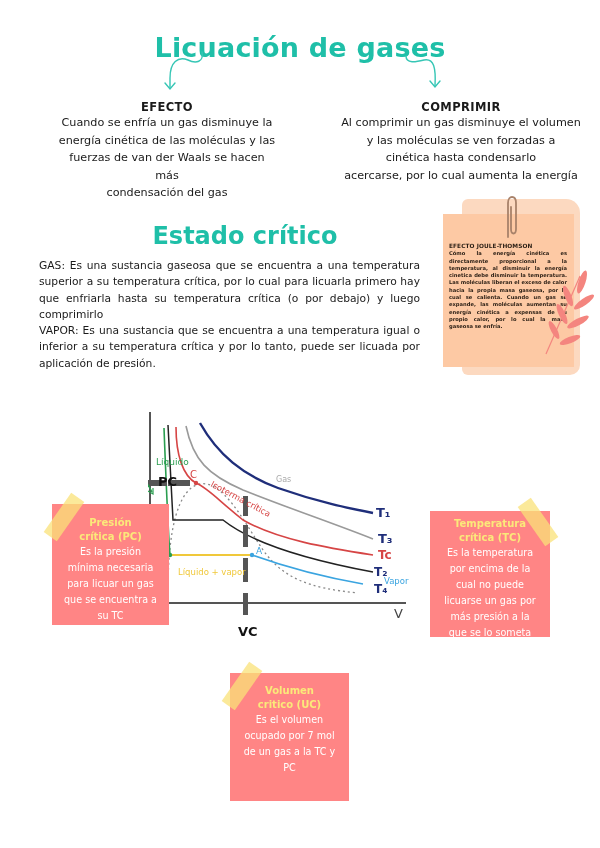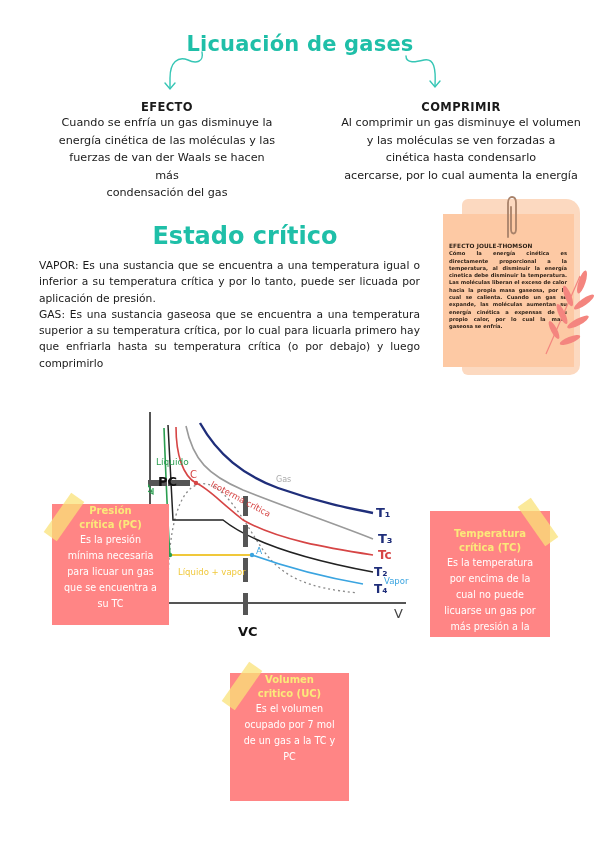--- a/index.html
+++ b/index.html
@@ -1,21 +1,21 @@
 <!DOCTYPE html>
 <html><head>
 <meta charset="utf-8">
 <style>
   * { box-sizing: border-box; margin: 0; padding: 0; }
   html, body { width: 600px; height: 848px; background: #ffffff; overflow: hidden; }
   body { position: relative; font-family: "DejaVu Sans", sans-serif; color: #1a1a1a; }
 
   .title {
     position: absolute; left: 0; width: 600px; top: 32px; text-align: center;
-    font-family: "DejaVu Sans", sans-serif; font-weight: bold; font-size: 21px;
+    font-family: "DejaVu Sans", sans-serif; font-weight: bold; font-size: 27px;
     color: #1fbfa8; letter-spacing: 0.2px;
   }
   .arrow-svg { position: absolute; }
 
   .col {
     position: absolute; text-align: center; font-size: 11.2px; line-height: 17.6px;
     font-family: "DejaVu Sans", sans-serif; color: #1a1a1a;
   }
   .col h3 { font-size: 11.5px; font-weight: bold; letter-spacing: 0.4px; line-height: 14px; }
   #enfriar { left: 56px; top: 100px; width: 222px; }
@@ -55,23 +55,23 @@
   .card {
     position: absolute; background: #ff8585; text-align: center; color: #ffffff;
     font-size: 9.6px; line-height: 16px;
   }
   .card .card-h {
     color: #fbe97a; font-weight: bold; font-size: 10px; line-height: 14px; display: block;
   }
   .tape {
     position: absolute; width: 16px; height: 48px; background: rgba(250, 225, 120, 0.75);
   }
-  #card-pc { left: 52px; top: 504px; width: 117px; height: 121px; }
-  #card-tc { left: 430px; top: 511px; width: 120px; height: 126px; padding-top: 16px; }
-  #card-vc { left: 230px; top: 673px; width: 119px; height: 128px; }
+  #card-pc { left: 52px; top: 504px; width: 117px; height: 121px; padding-top: 12px; }
+  #card-tc { left: 430px; top: 511px; width: 120px; height: 126px; padding-top: 6px; }
+  #card-vc { left: 230px; top: 673px; width: 119px; height: 128px; padding-top: 11px; }
 </style>
 </head>
 <body>
 
 <div class="title">Licuación de gases</div>
 
 <svg class="arrow-svg" style="left:160px;top:48px;" width="50" height="45" viewBox="0 0 50 45">
   <path d="M42 4 C44 14, 36 16, 28 12 C18 8, 10 14, 10 30 L10 40" fill="none" stroke="#36c6b5" stroke-width="1.4" stroke-linecap="round"></path>
   <path d="M5 35 L10 41 L15 35" fill="none" stroke="#36c6b5" stroke-width="1.4" stroke-linecap="round"></path>
 </svg>
@@ -91,22 +91,22 @@
 <div class="col" id="comprimir">
   <h3>COMPRIMIR</h3>
   <div>Al comprimir un gas disminuye el volumen</div>
   <div>y las moléculas se ven forzadas a</div>
   <div>cinética hasta condensarlo</div>
   <div>acercarse, por lo cual aumenta la energía</div>
 </div>
 
 <div class="subtitle">Estado crítico</div>
 <div class="body-text">
+  <p>GAS: Es una sustancia gaseosa que se encuentra a una temperatura superior a su temperatura crítica, por lo cual para licuarla primero hay que enfriarla hasta su temperatura crítica (o por debajo) y luego comprimirlo</p>
   <p>VAPOR: Es una sustancia que se encuentra a una temperatura igual o inferior a su temperatura crítica y por lo tanto, puede ser licuada por aplicación de presión.</p>
-  <p>GAS: Es una sustancia gaseosa que se encuentra a una temperatura superior a su temperatura crítica, por lo cual para licuarla primero hay que enfriarla hasta su temperatura crítica (o por debajo) y luego comprimirlo</p>
 </div>
 
 <div class="jt-back"></div>
 <div class="jt-front"></div>
 <svg class="arrow-svg" style="left:500px;top:193px;" width="20" height="46" viewBox="0 0 20 46">
   <path d="M8 44 L8 10 C8 2, 16 2, 16 10 L16 36 C16 42, 11 42, 11 36 L11 14" fill="none" stroke="#a8826a" stroke-width="1.8" stroke-linecap="round"></path>
 </svg>
 <div class="jt-text">
   <span class="jt-h">EFECTO JOULE-THOMSON</span>
   <span>Cómo la energía cinética es directamente proporcional a la temperatura, al disminuir la energía cinetica debe disminuir la temperatura. Las moléculas liberan el exceso de calor hacia la propia masa gaseosa, por lo cual se calienta. Cuando un gas se expande, las moléculas aumentan su energía cinética a expensas de su propio calor, por lo cual la masa gaseosa se enfría.</span>

